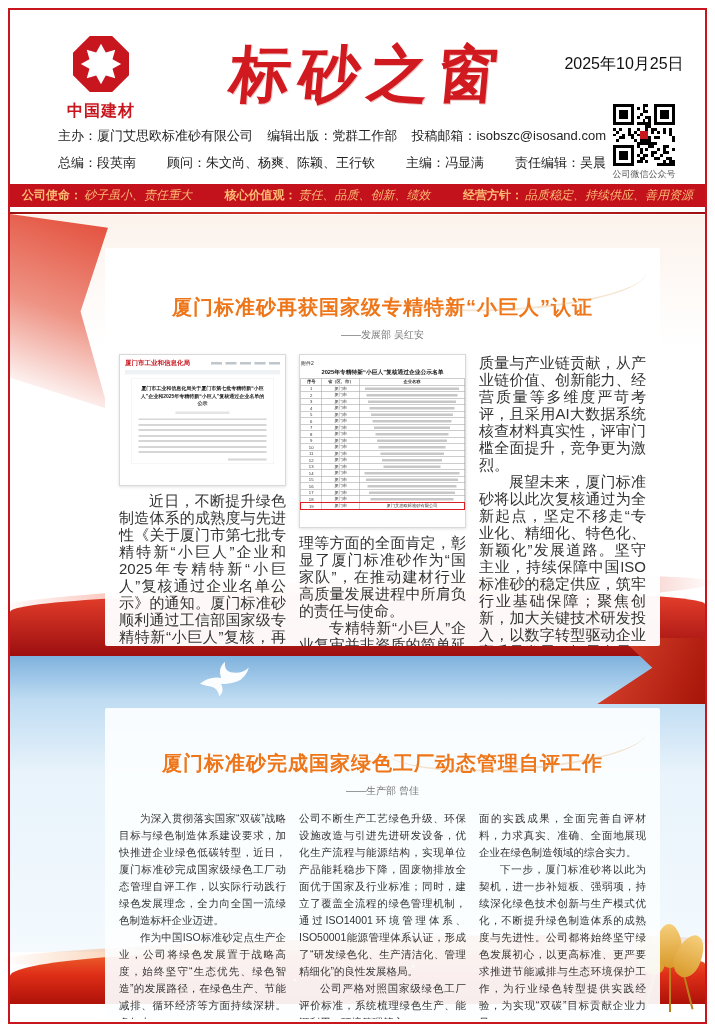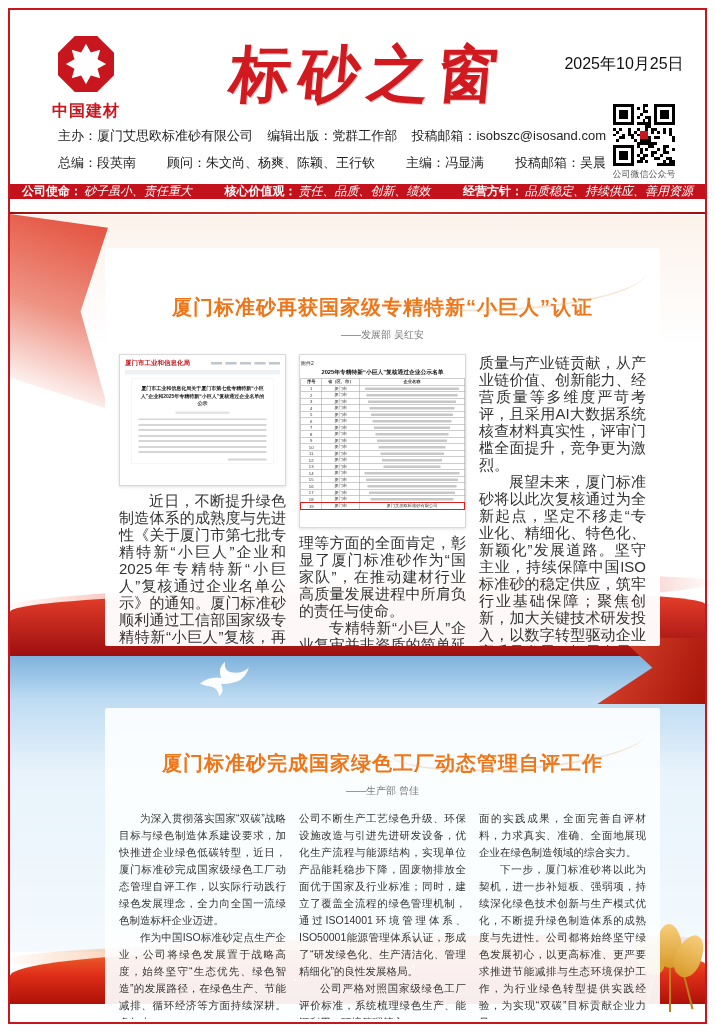--- a/index.html
+++ b/index.html
@@ -2,21 +2,21 @@
 <html><head>
 <meta charset="utf-8">
 <style>
   * { margin:0; padding:0; box-sizing:border-box; }
   html,body { background:#fff; }
   body { font-family:"Liberation Sans","DejaVu Sans",sans-serif; }
   .page { position:relative; width:715px; height:1032px; margin:0 auto; background:#fff; overflow:hidden; }
   .frame { position:absolute; left:8px; top:8px; right:8px; bottom:8px; border:2px solid #C8161E; z-index:60; pointer-events:none; }
 
   
-  .logo { position:absolute; left:48px; top:36px; width:76px; text-align:center; z-index:5; }
+  .logo { position:absolute; left:63px; top:36px; width:76px; text-align:center; z-index:5; }
   .octagon { width:56px; height:56px; margin:0 auto; background:#C8161E; position:relative;
              clip-path:polygon(30% 0,70% 0,100% 30%,100% 70%,70% 100%,30% 100%,0 70%,0 30%); }
   .octagon .star { position:absolute; left:14%; top:14%; width:72%; height:72%; background:#fff;
              clip-path:polygon(50% 0,61.9% 21.4%,85.4% 14.6%,78.6% 38.1%,100% 50%,78.6% 61.9%,85.4% 85.4%,61.9% 78.6%,50% 100%,38.1% 78.6%,14.6% 85.4%,21.4% 61.9%,0 50%,21.4% 38.1%,14.6% 14.6%,38.1% 21.4%); }
   .logo-text { margin-top:9px; font-size:16px; font-weight:bold; color:#C8161E; letter-spacing:1px; white-space:nowrap; }
 
   .paper-title { position:absolute; left:168px; top:34px; width:400px; text-align:center; z-index:5;
                  font-size:61px; font-weight:bold; color:#D11A20; letter-spacing:8px;
                  transform:skewX(-5deg); text-shadow:1px 1px 0 rgba(180,20,20,.25); }
 
@@ -25,23 +25,23 @@
 
   .qr { position:absolute; left:611px; top:104px; width:66px; z-index:5; text-align:center; }
   .qr svg { width:62px; height:62px; display:block; margin:0 auto; background:#fff; }
   .qr-caption { margin-top:2px; font-size:9px; color:#555; white-space:nowrap; }
 
   .info { position:absolute; left:58px; top:122px; width:548px; z-index:5; }
   .info-row { display:flex; justify-content:space-between; align-items:center; height:27px;
               font-size:13px; color:#222; white-space:nowrap; }
 
   
-  .banner { position:absolute; left:10px; top:184px; width:695px; height:15px; background:#C3121C; z-index:6;
+  .banner { position:absolute; left:10px; top:184px; width:695px; height:23px; background:#C3121C; z-index:6;
             display:flex; align-items:center; justify-content:space-between; padding:0 12px;
-            color:#ffffff; font-size:12px; white-space:nowrap; }
+            color:#fdba74; font-size:12px; white-space:nowrap; }
   .banner b { font-weight:bold; margin-right:2px; }
   .banner .val { font-style:italic; }
   .rule { position:absolute; left:10px; top:212px; width:695px; height:2px; z-index:6;
           background:linear-gradient(90deg,#9E1010,#DA382C 45%,#9E1010); }
 
   
   .wash  { position:absolute; left:10px; top:215px; width:695px; height:130px; z-index:1;
            background:linear-gradient(180deg,#FBEFE7,rgba(255,255,255,0)); opacity:.8; }
   .ribL  { position:absolute; left:10px; top:214px; width:98px; height:195px; z-index:2;
            background:linear-gradient(200deg,#E4523F 5%,#EE9384 50%,rgba(250,225,218,0) 92%);
@@ -260,21 +260,21 @@
   <div class="info">
     <div class="info-row">
       <span>主办：厦门艾思欧标准砂有限公司</span>
       <span>编辑出版：党群工作部</span>
       <span>投稿邮箱：isobszc@isosand.com</span>
     </div>
     <div class="info-row">
       <span>总编：段英南</span>
       <span>顾问：朱文尚、杨爽、陈颖、王行钦</span>
       <span>主编：冯显满</span>
-      <span>投稿邮箱：吴晨</span>
+      <span>责任编辑：吴晨</span>
     </div>
   </div>
 
   <div class="banner">
     <div class="banner-item"><b>公司使命：</b><span class="val">砂子虽小、责任重大</span></div>
     <div class="banner-item"><b>核心价值观：</b><span class="val">责任、品质、创新、绩效</span></div>
     <div class="banner-item"><b>经营方针：</b><span class="val">品质稳定、持续供应、善用资源</span></div>
   </div>
   <div class="rule"></div>
 

